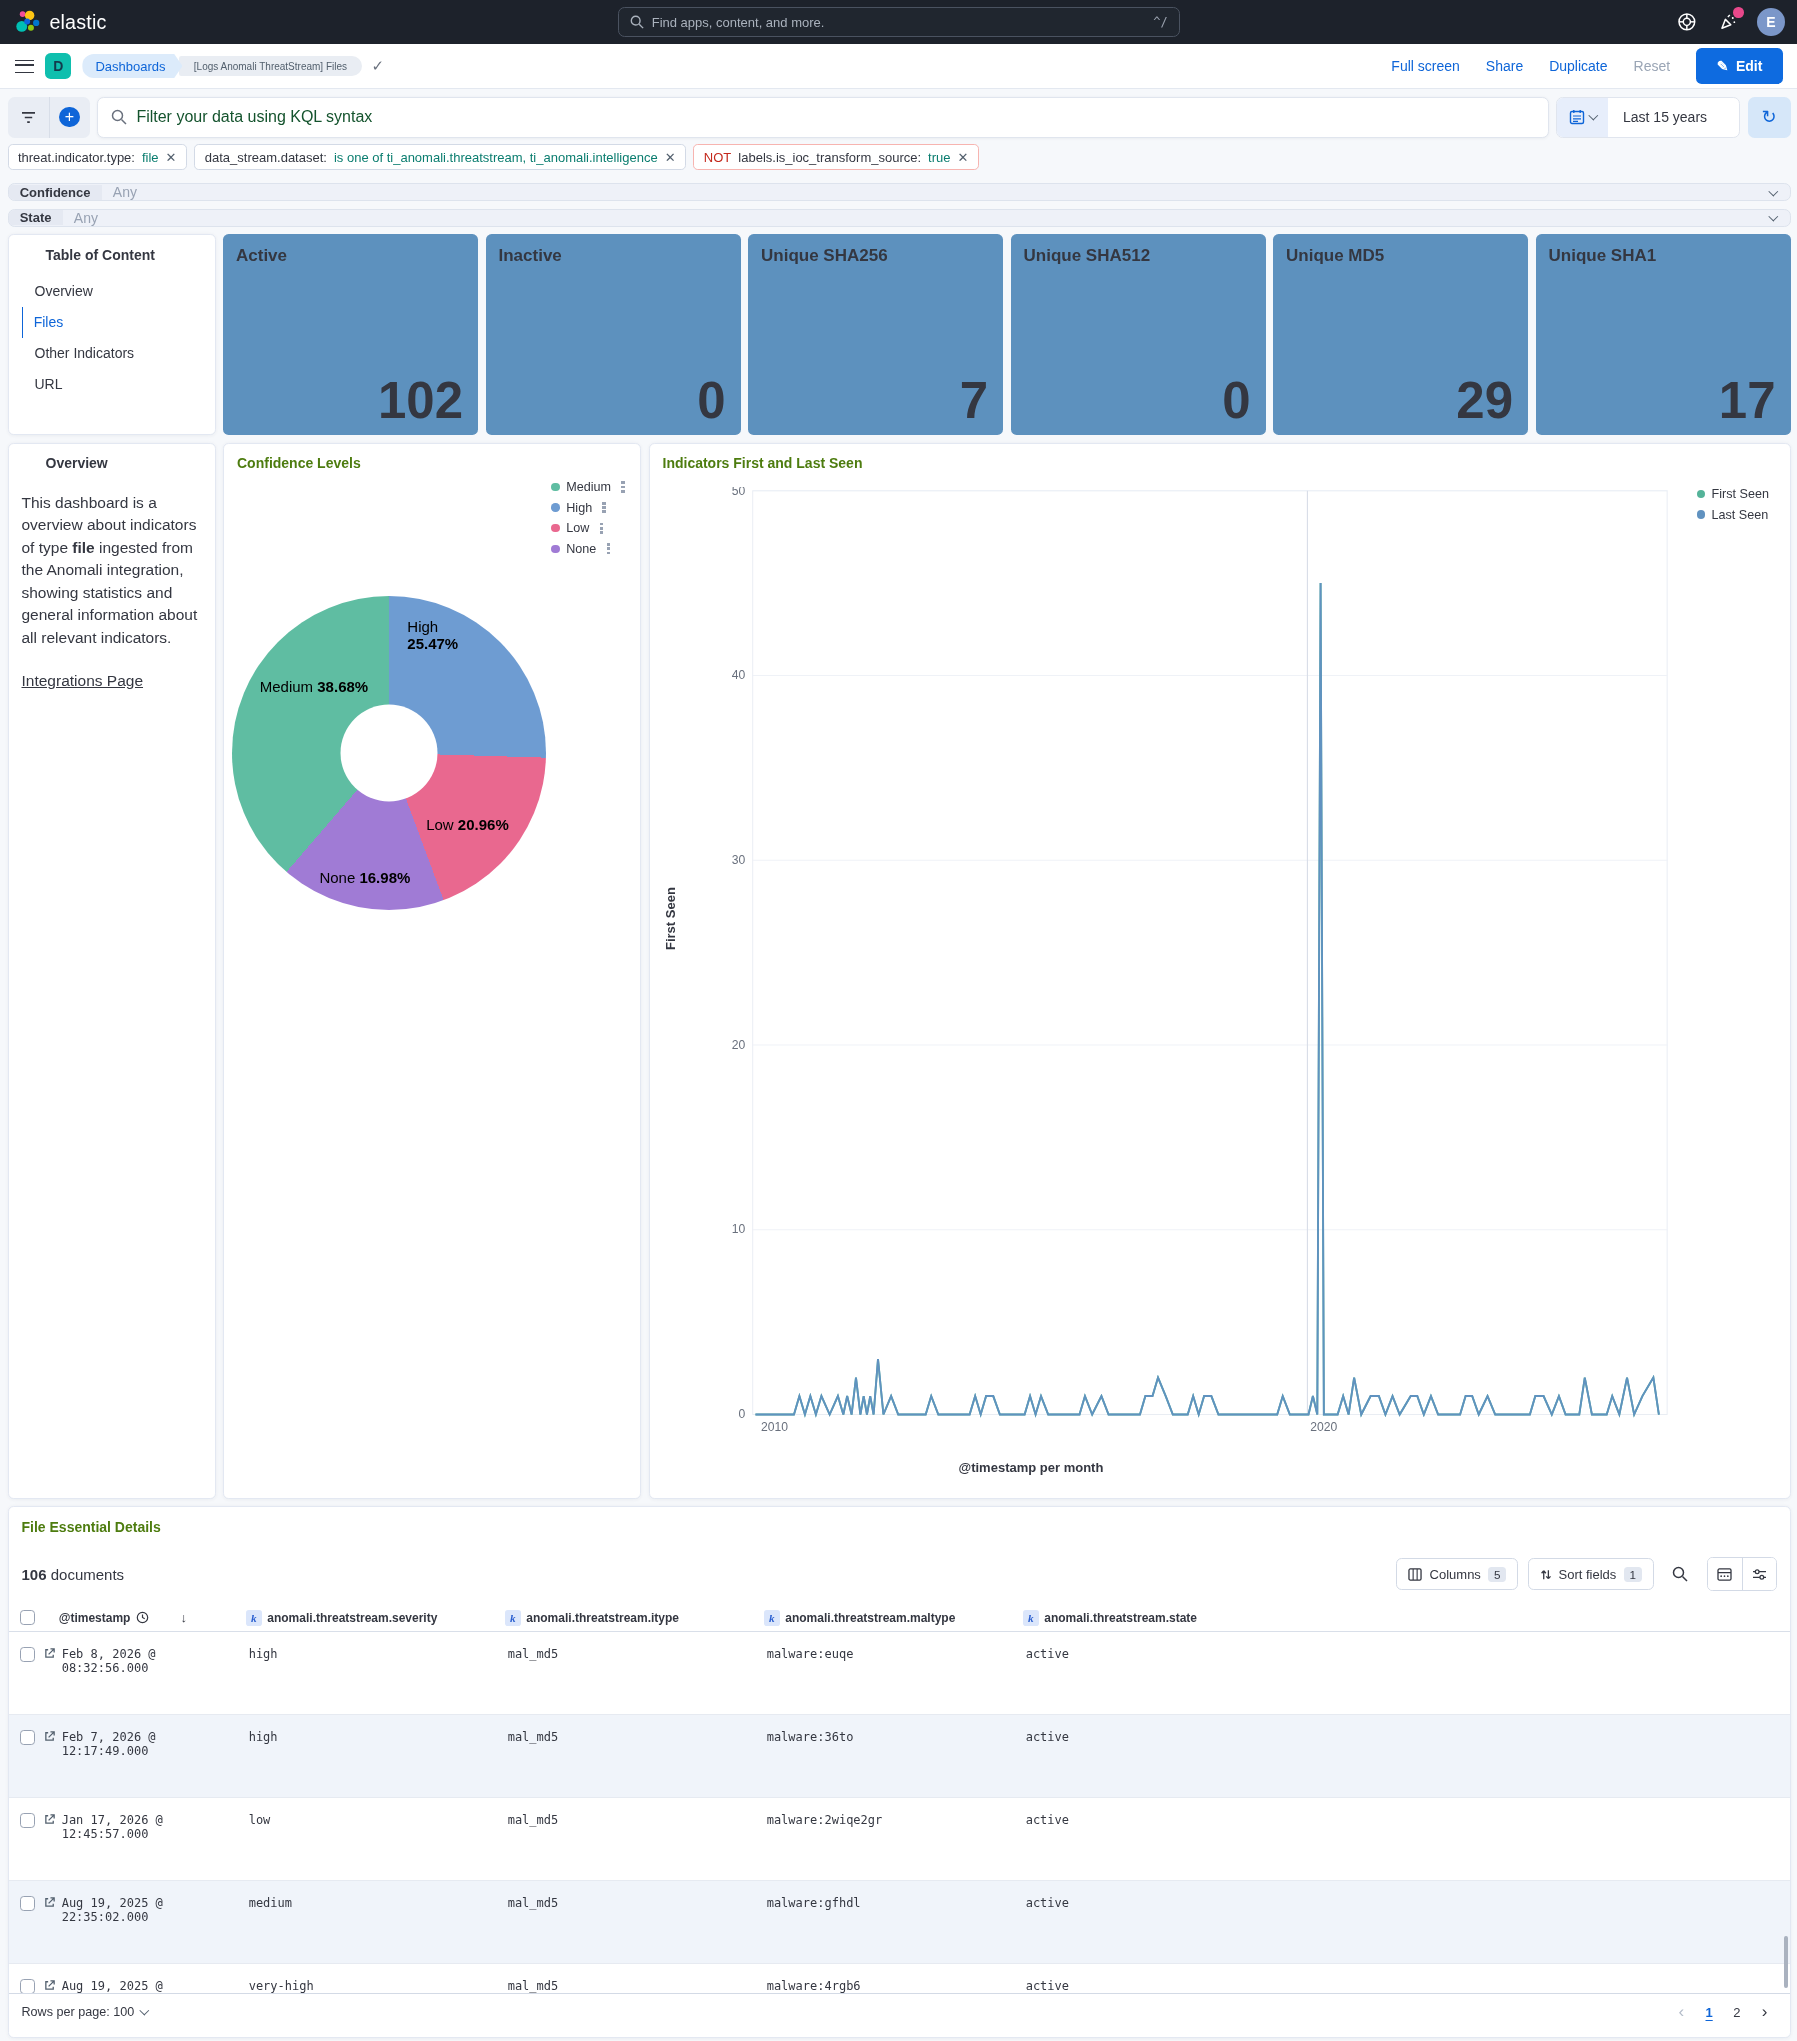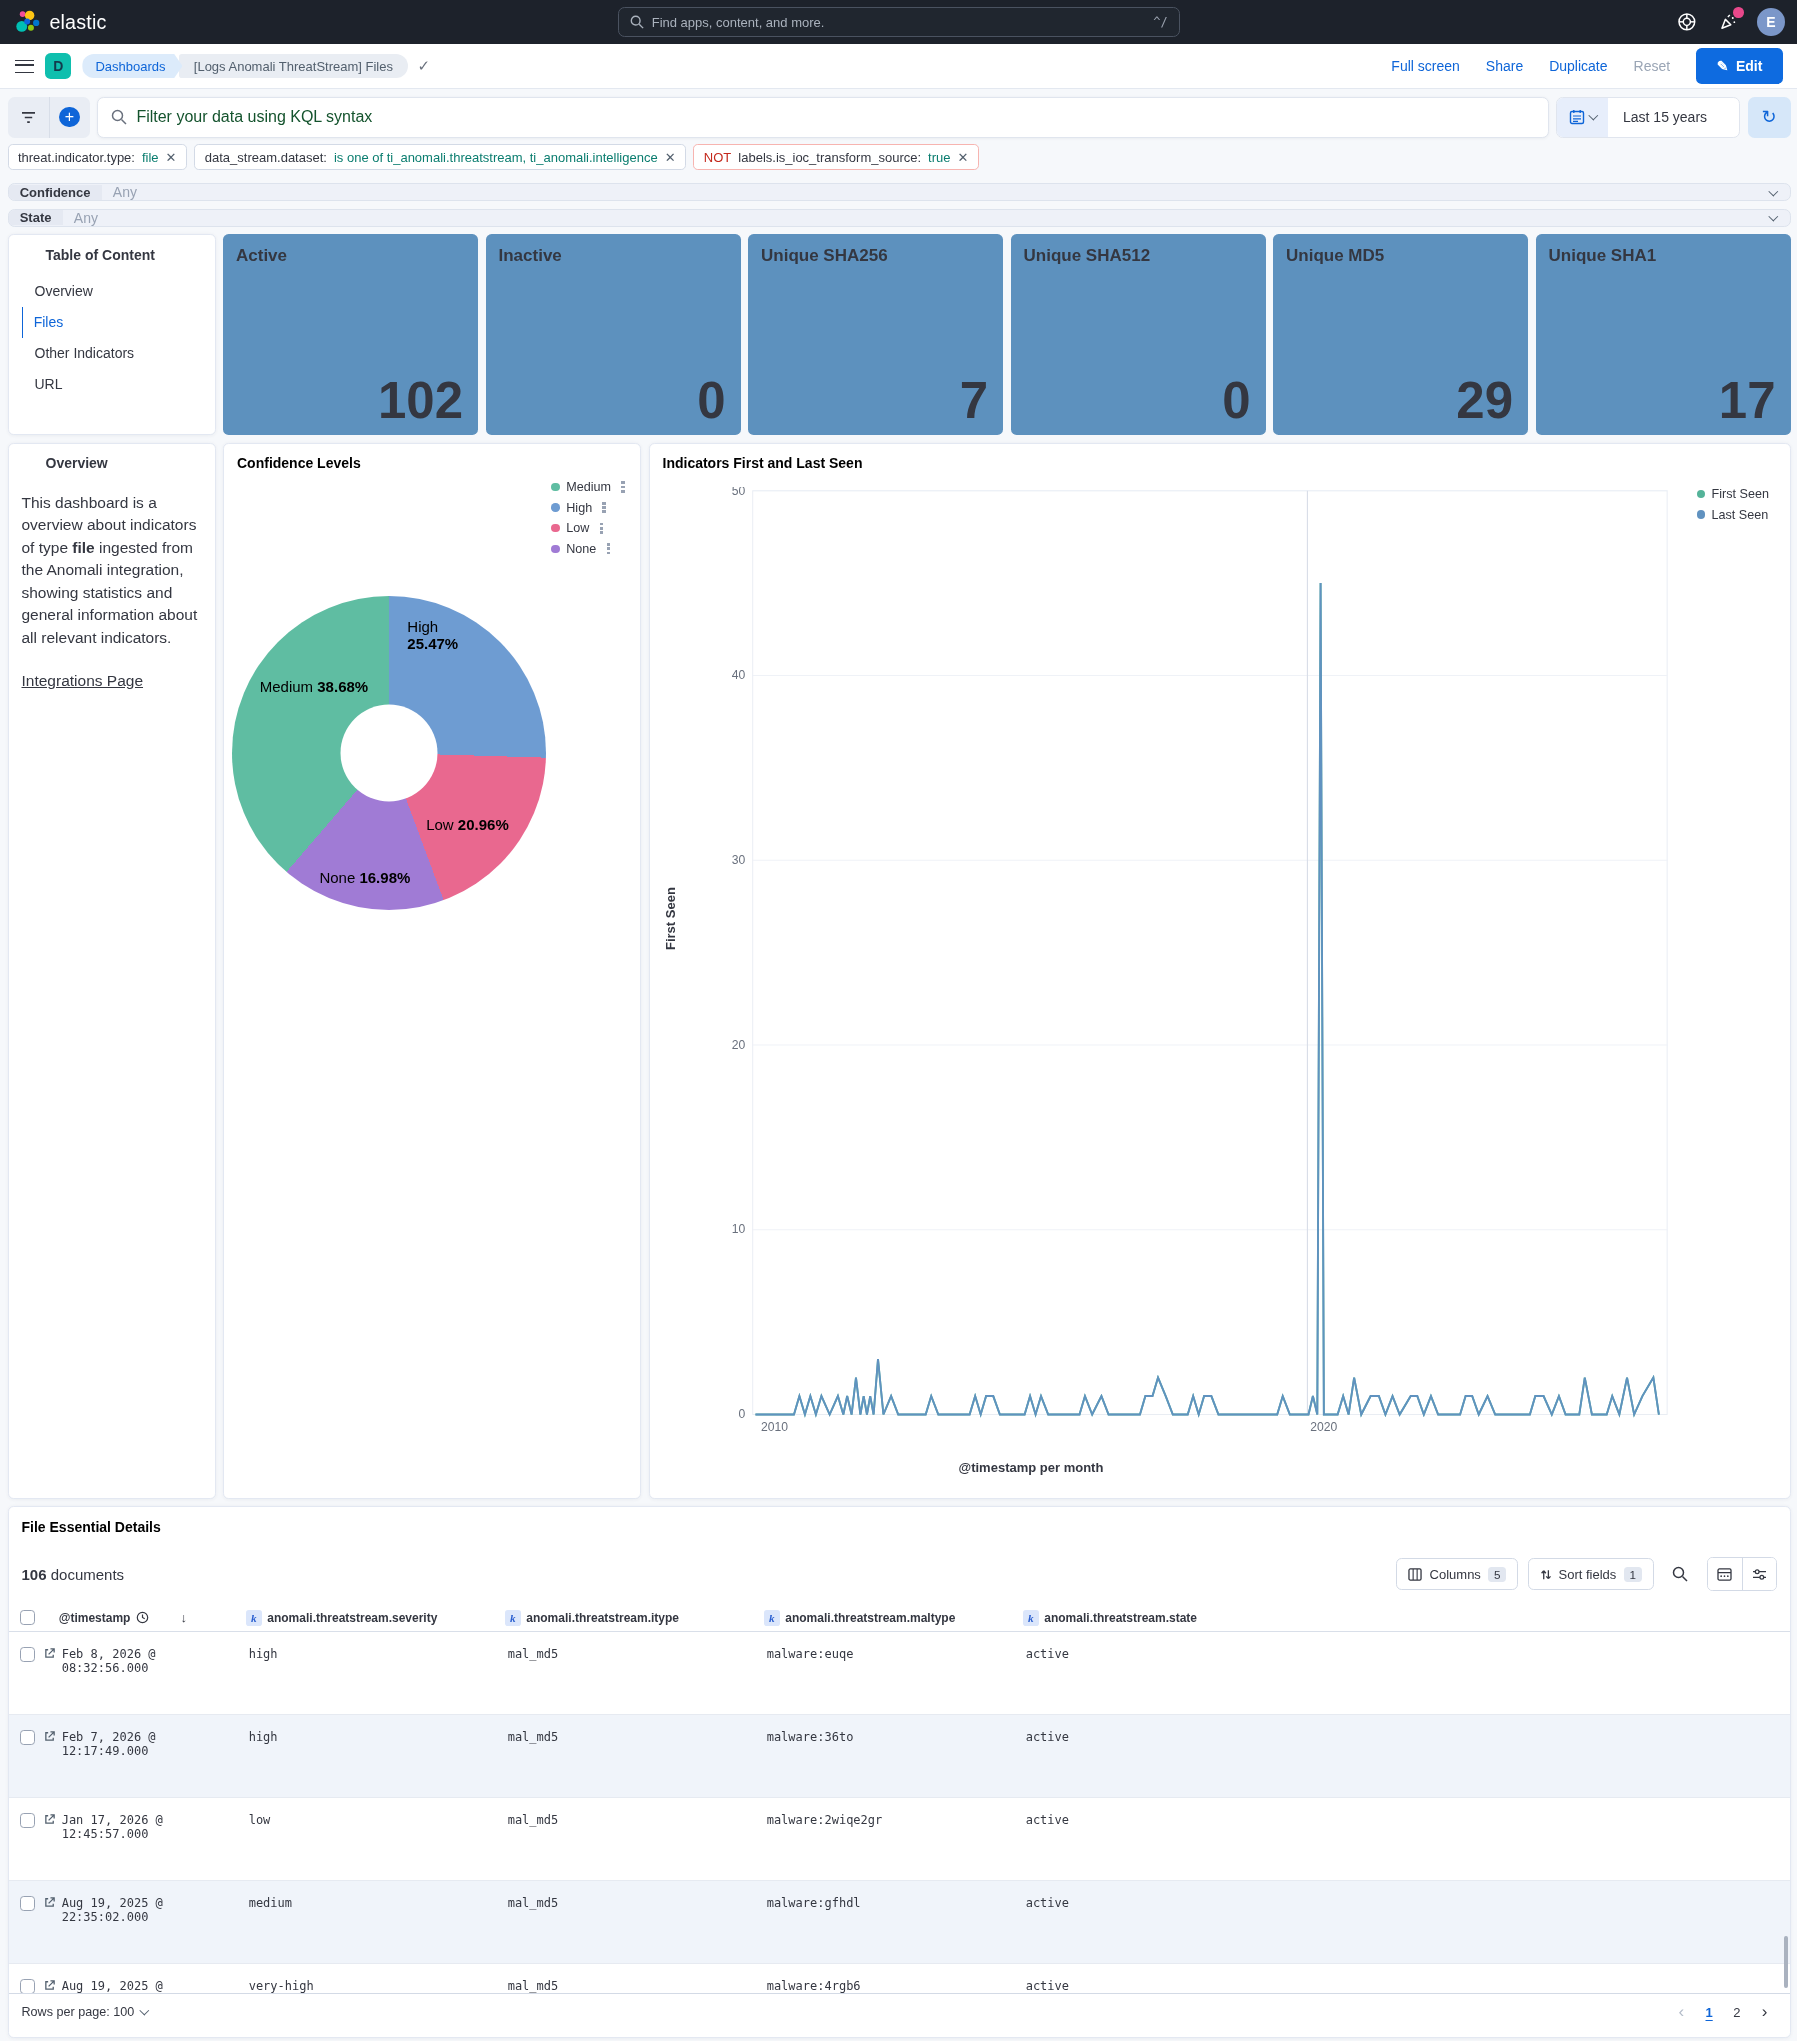--- a/index.html
+++ b/index.html
@@ -23,21 +23,21 @@
 
   
   .crumb-bar { height:45px; background:#fff; border-bottom:0.9px solid #e3e8f0; display:flex; align-items:center; padding:0 15px; gap:11.2px; }
   .hamburger { width:19px; height:13px; border-top:1.9px solid #343741; border-bottom:1.9px solid #343741; position:relative; cursor:pointer; }
   .hamburger:before { content:""; position:absolute; left:0; right:0; top:3.7px; height:1.9px; background:#343741; }
   .space-avatar { width:26px; height:26px; border-radius:5.6px; background:#0fbfae; color:#123b4d; font-weight:700; font-size:14px;
     display:flex; align-items:center; justify-content:center; cursor:pointer; }
   .crumbs { display:flex; align-items:center; }
   .crumb-first { background:#dcebfb; color:#0e65d8; font-size:13px; padding:4.7px 17px 4.7px 13px; border-radius:12px 2.8px 2.8px 12px;
     clip-path:polygon(0 0, calc(100% - 8.4px) 0, 100% 50%, calc(100% - 8.4px) 100%, 0 100%); cursor:pointer; }
-  .crumb-last { background:#e9edf3; color:#53606e; font-size:13px; padding:4.7px 15px; border-radius:2.8px 12px 12px 2.8px; margin-left:-3.7px; }
+  .crumb-last { background:#e9edf3; color:#53606e; font-size:10px; padding:4.7px 15px; border-radius:2.8px 12px 12px 2.8px; margin-left:-3.7px; }
   .crumb-check { color:#69707d; font-size:15px; margin-left:9.4px; }
   .crumb-actions { margin-left:auto; display:flex; align-items:center; gap:26px; }
   .crumb-link { color:#0e65d8; font-size:14px; font-weight:500; cursor:pointer; }
   .crumb-link.disabled { color:#9aa5b5; }
   .edit-btn { background:#0e6be0; color:#fff; border:none; border-radius:5.6px; height:36px; padding:0 20.6px;
     font-size:14px; font-weight:700; display:flex; align-items:center; gap:7.5px; cursor:pointer; font-family:inherit; }
 
   
   .page { padding:7.5px; }
   .querybar { display:flex; align-items:stretch; gap:7.5px; height:41px; }
@@ -65,21 +65,21 @@
 
   
   .controls { display:flex; gap:7.5px; margin-top:13px;flex-direction:column; }
   .control { flex:1; display:flex; align-items:center; background:#eef1f8; border:0.9px solid #dde3ed; border-radius:6.6px; height:34px; overflow:hidden; cursor:pointer; }
   .control .clabel { background:#e5e9f2; height:100%; display:flex; align-items:center; padding:0 11.2px; font-size:13px; font-weight:700; color:#343741; }
   .control .cvalue { flex:1; padding:0 11.2px; color:#98a2b3; font-size:14px; }
   .control .caret { margin-right:13px; }
 
   
   .card { background:#fff; border:0.9px solid #e3e8f2; border-radius:5.6px; box-shadow:0 0.9px 3.7px rgba(21,30,50,.05); }
-  .card-title { font-size:14px; font-weight:700; color:#000000; padding:11.2px 11.2px 0 13px; }
+  .card-title { font-size:14px; font-weight:700; color:#4d7c0f; padding:11.2px 11.2px 0 13px; }
 
   .grid-a { display:flex; gap:7.5px; margin-top:7.5px; height:201px; }
   .toc-card { width:208px; flex:none; padding:11.2px 13px; }
   .toc-title { font-size:14px; font-weight:700; margin-bottom:13px;margin-left:24px; }
   .toc-item { font-size:14px; color:#343741; padding:7.5px 0 7.5px 13px; cursor:pointer; }
   .toc-item.active { color:#0e65d8; border-left:1.9px solid #0e65d8; padding-left:11.2px; }
   .tiles { flex:1; display:flex; gap:7.5px; }
   .tile { flex:1; background:#5d91be; border-radius:5.6px; position:relative; cursor:pointer; }
   .tile .t-label { position:absolute; top:11.2px; left:13px; font-size:17px; font-weight:700; color:#343741; }
   .tile .t-value { position:absolute; bottom:5.6px; right:15px; font-size:51px; font-weight:700; color:#343741; }

